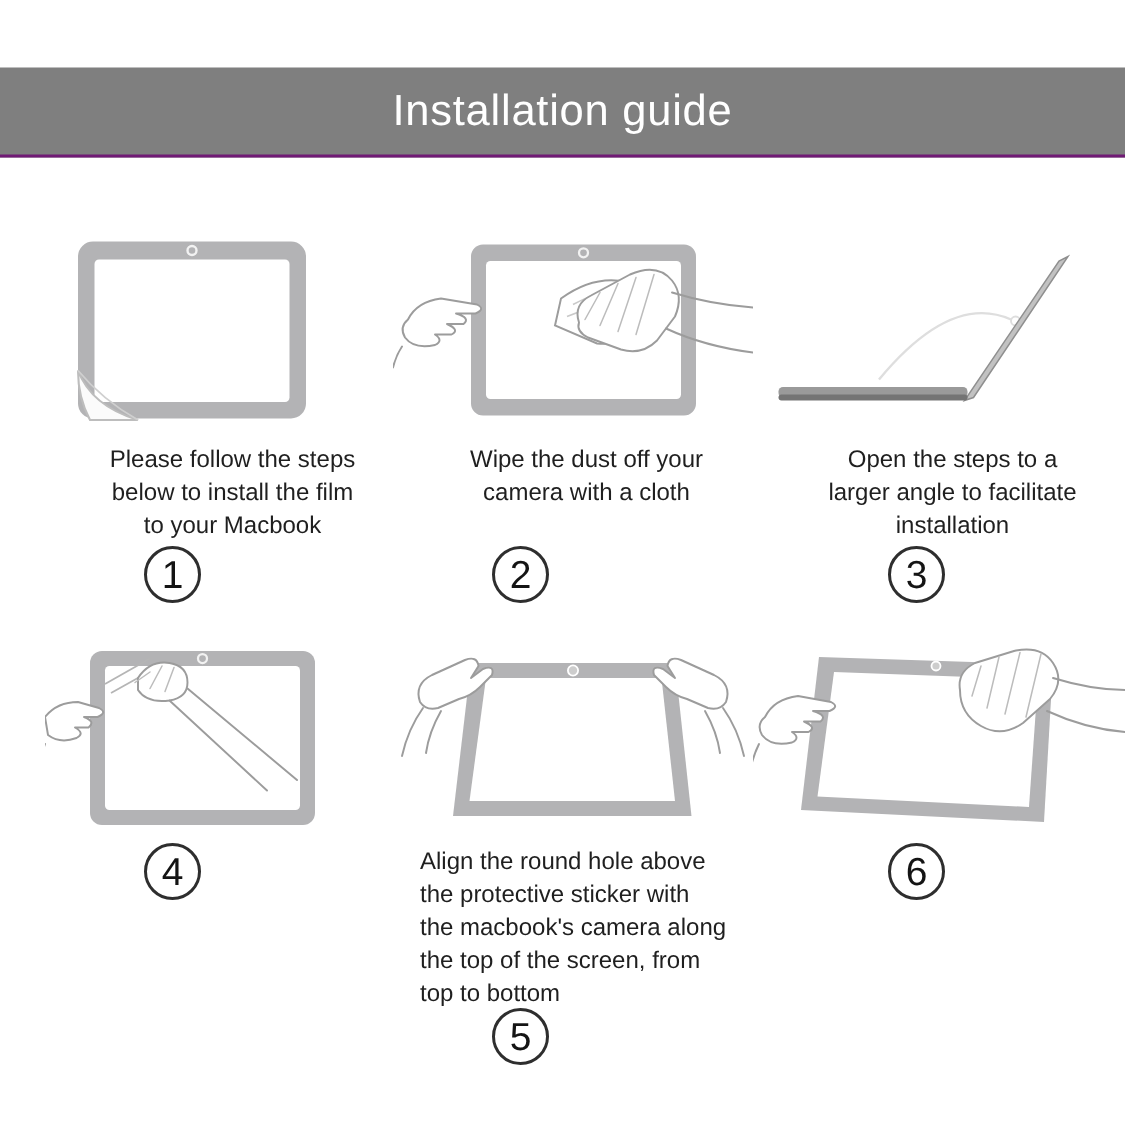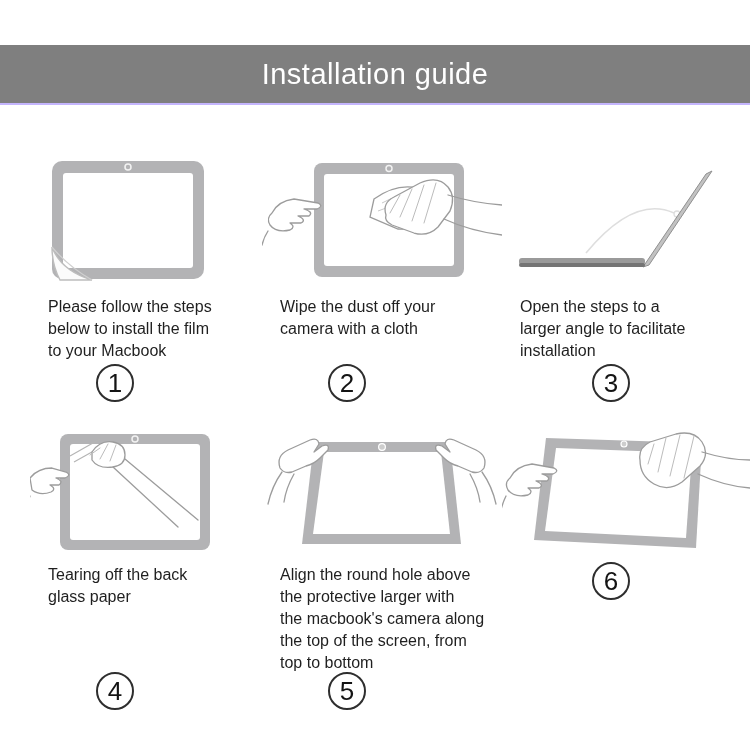--- a/index.html
+++ b/index.html
@@ -4,42 +4,42 @@
 <style>
   html,body{margin:0;padding:0;}
   body{
     width:750px;height:750px;background:#ffffff;
     font-family:"Liberation Sans", sans-serif;color:#212121;
     overflow:hidden;
   }
   .banner{
     margin-top:45px;height:60px;background:#7f7f7f;
     display:flex;align-items:center;justify-content:center;
-    border-bottom:2px solid #c4b5fd;box-sizing:border-box;
+    border-bottom:2px solid #701a75;box-sizing:border-box;
   }
   .banner h1{
     margin:0;font-size:29px;font-weight:400;color:#ffffff;letter-spacing:0.5px;
   }
   .row{
     display:grid;grid-template-columns:232px 240px 248px;
     padding-left:30px;box-sizing:border-box;
   }
   .row1{margin-top:50px;}
   .row2{margin-top:24px;}
   .step{display:flex;flex-direction:column;}
   .illus{display:flex;align-items:flex-end;}
   .row1 .illus{height:135px;}
   .row2 .illus{height:128px;}
   .illus svg{display:block;}
   .caption{
     margin:6px 0 0 0;padding-left:18px;
     font-size:16px;line-height:22px;color:#1f1f1f;
     white-space:pre-line;
   }
-  .row1 .caption{height:64px;}
+  .row1 .caption{height:64px;text-align:center;}
   .row2 .caption{height:104px;}
   .num-wrap{height:46px;display:flex;align-items:center;padding-left:66px;}
   .c3 .num-wrap{padding-left:90px;}
   .num-circle{
     width:38px;height:38px;border:2px solid #2e2e2e;border-radius:50%;
     display:flex;align-items:center;justify-content:center;
     font-size:26px;color:#141414;box-sizing:border-box;
   }
 </style>
 </head>
@@ -132,22 +132,20 @@
             <path d="M62 22 Q70 10 83 12 Q95 14 95 25 Q95 35 83 37 Q68 39 62 30 Z"></path>
             <path d="M70 18 L60 25 M78 14 L70 29 M86 15 L80 31" stroke="#bcbcbc" stroke-width="1" fill="none"></path>
             <path d="M95 29 L168 90 M83 37 L148 97" fill="none"></path>
           </g>
           <g fill="#ffffff" stroke="#9c9c9c" stroke-width="1.3" stroke-linecap="round" stroke-linejoin="round">
             <path d="M0 48 Q8 38 22 38 L36 42 Q42 45 35 48 L26 48 Q34 51 29 55 L20 55 Q27 59 21 62 Q10 66 2 60 Z"></path>
             <path d="M0 66 Q-2 72 -4 78" fill="none"></path>
           </g>
         </svg>
       </div>
-      <p class="caption">Tearing off the back
-glass paper</p>
       <div class="num-wrap">
         <span class="num-circle">4</span>
       </div>
     </section>
 
     <section class="step c2">
       <div class="illus">
         <svg width="240" height="128" viewBox="0 0 240 128">
           <polygon points="52,12 188,12 199,114 40,114" fill="#b3b3b5"></polygon>
           <polygon points="62,22 179,22 188,104 51,104" fill="#ffffff"></polygon>
@@ -156,21 +154,21 @@
             <path d="M18 38 Q14 26 26 20 L48 10 Q56 7 57 14 L52 22 L60 16 Q68 13 66 20 L58 28 Q52 34 44 36 L30 42 Q22 44 18 38 Z"></path>
             <path d="M20 42 Q10 56 6 74 M32 44 Q24 58 22 72" fill="none"></path>
           </g>
           <g fill="#ffffff" stroke="#9c9c9c" stroke-width="1.3" stroke-linecap="round" stroke-linejoin="round">
             <path d="M222 38 Q226 26 214 20 L192 10 Q184 7 183 14 L188 22 L180 16 Q172 13 174 20 L182 28 Q188 34 196 36 L210 42 Q218 44 222 38 Z"></path>
             <path d="M220 42 Q230 56 234 74 M208 44 Q216 58 218 72" fill="none"></path>
           </g>
         </svg>
       </div>
       <p class="caption">Align the round hole above
-the protective larger with
+the protective sticker with
 the macbook's camera along
 the top of the screen, from
 top to bottom</p>
       <div class="num-wrap">
         <span class="num-circle">5</span>
       </div>
     </section>
 
     <section class="step c3">
       <div class="illus">

